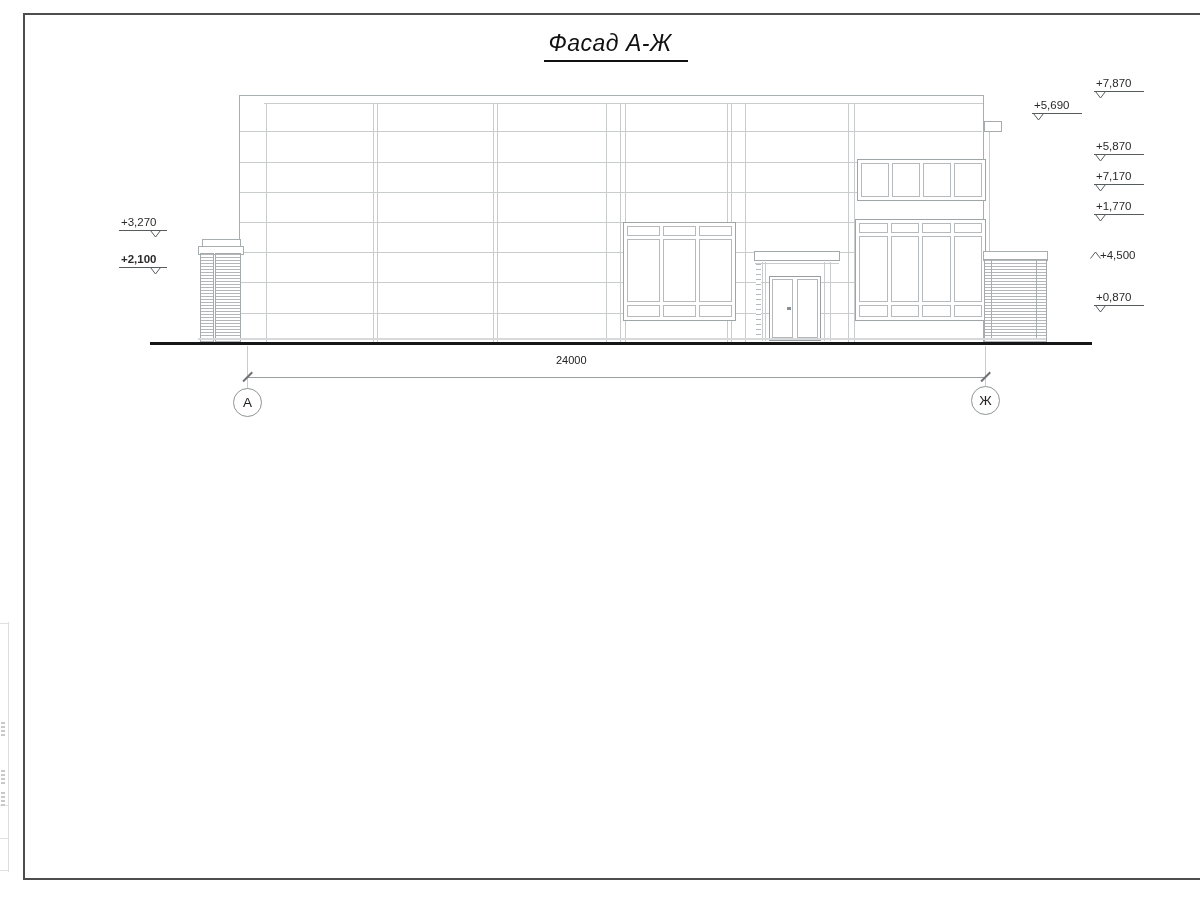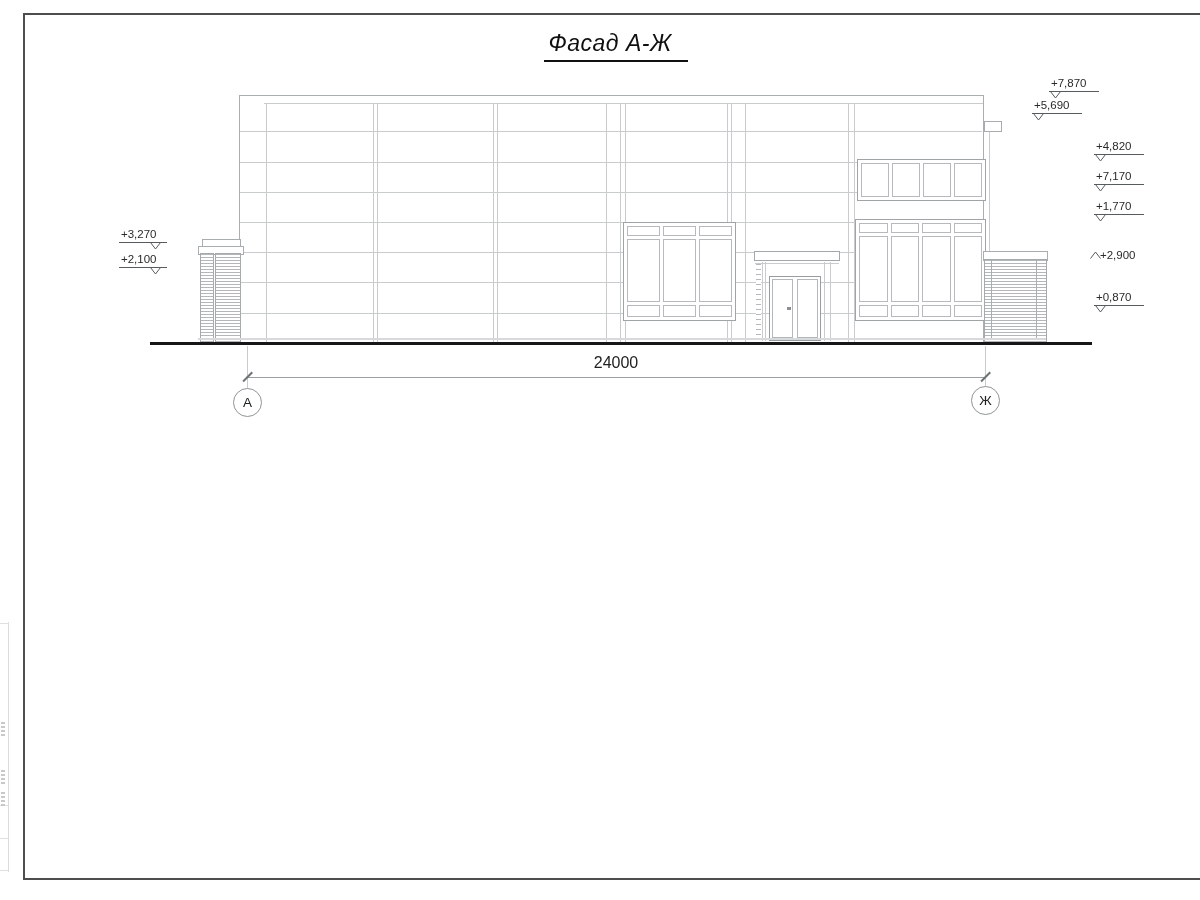--- a/index.html
+++ b/index.html
@@ -37,21 +37,21 @@
   .elev .lbl{display:inline-block;border-bottom:1px solid #565b5e;padding:0 12px 2px 2px;}
   .elev svg{position:absolute;top:100%;margin-top:-1px;}
   .elev.arr-left svg{left:1px;}
   .elev.arr-right svg{right:6px;}
   .elev.plain .lbl{border-bottom:none;padding:0;}
   .elev.plain svg{top:0;left:-10px;margin-top:2px;}
   
   .dimtick{position:absolute;width:13px;height:1.5px;background:#6d7275;transform:rotate(-45deg);}
   .axis-circle{position:absolute;width:27px;height:27px;border:1px solid #8f9496;border-radius:50%;background:#fff;
     display:flex;align-items:center;justify-content:center;font-size:13.5px;color:#222;}
-  #dim-text{left:556px;top:354px;width:120px;text-align:center;font-size:16px;color:#222;}
+  #dim-text{left:556px;top:354px;width:120px;text-align:left;font-size:11px;color:#222;}
 </style>
 </head>
 <body>
 
 <div class="abs" id="page-frame"></div>
 
 <div class="abs" id="margin-stamp">
   <div class="margin-line" style="top:1px;"></div>
   <div class="margin-line" style="top:183px;"></div>
   <div class="margin-line" style="top:216px;"></div>
@@ -162,71 +162,71 @@
   <div class="dimtick" style="left:241px;top:376px;"></div>
   <div class="dimtick" style="left:979px;top:376px;"></div>
   <div class="abs" id="dim-text">24000</div>
   <div class="axis-circle" style="left:233px;top:388px;">
     <span>А</span>
   </div>
   <div class="axis-circle" style="left:971px;top:386px;">
     <span>Ж</span>
   </div>
 
-  <div class="elev arr-left" style="left:1049px;top:77px;">
+  <div class="elev arr-left" style="left:1094px;top:77px;">
     <span class="lbl">+7,870</span>
     <svg width="11" height="8">
         <path d="M0.5,0.5 L5.5,7 L10.5,0.5" stroke="#565b5e" fill="none"></path>
       </svg>
   </div>
   <div class="elev arr-left" style="left:1032px;top:99px;">
     <span class="lbl">+5,690</span>
     <svg width="11" height="8">
         <path d="M0.5,0.5 L5.5,7 L10.5,0.5" stroke="#565b5e" fill="none"></path>
       </svg>
   </div>
   <div class="elev arr-left" style="left:1094px;top:140px;">
-    <span class="lbl">+4,820</span>
+    <span class="lbl">+5,870</span>
     <svg width="11" height="8">
         <path d="M0.5,0.5 L5.5,7 L10.5,0.5" stroke="#565b5e" fill="none"></path>
       </svg>
   </div>
   <div class="elev arr-left" style="left:1094px;top:170px;">
     <span class="lbl">+7,170</span>
     <svg width="11" height="8">
         <path d="M0.5,0.5 L5.5,7 L10.5,0.5" stroke="#565b5e" fill="none"></path>
       </svg>
   </div>
   <div class="elev arr-left" style="left:1094px;top:200px;">
     <span class="lbl">+1,770</span>
     <svg width="11" height="8">
         <path d="M0.5,0.5 L5.5,7 L10.5,0.5" stroke="#565b5e" fill="none"></path>
       </svg>
   </div>
   <div class="elev plain" style="left:1100px;top:249px;">
-    <span class="lbl">+2,900</span>
+    <span class="lbl">+4,500</span>
     <svg width="11" height="8">
         <path d="M0.5,7.5 L5.5,1 L10.5,7.5" stroke="#565b5e" fill="none"></path>
       </svg>
   </div>
   <div class="elev arr-left" style="left:1094px;top:291px;">
     <span class="lbl">+0,870</span>
     <svg width="11" height="8">
         <path d="M0.5,0.5 L5.5,7 L10.5,0.5" stroke="#565b5e" fill="none"></path>
       </svg>
   </div>
 
-  <div class="elev arr-right" style="left:119px;top:216px;margin-top:12px;">
+  <div class="elev arr-right" style="left:119px;top:216px;">
     <span class="lbl" style="padding:0 10px 2px 2px;">+3,270</span>
     <svg width="11" height="8">
         <path d="M0.5,0.5 L5.5,7 L10.5,0.5" stroke="#565b5e" fill="none"></path>
       </svg>
   </div>
   <div class="elev arr-right" style="left:119px;top:253px;">
-    <span class="lbl" style="padding:0 10px 2px 2px;">+2,100</span>
+    <span class="lbl" style="padding:0 10px 2px 2px;font-weight:bold;">+2,100</span>
     <svg width="11" height="8">
         <path d="M0.5,0.5 L5.5,7 L10.5,0.5" stroke="#565b5e" fill="none"></path>
       </svg>
   </div>
 </div>
 
 <div class="abs" id="titleblock" style="left:0;top:700px;width:1200px;height:200px;">
 
   
   

